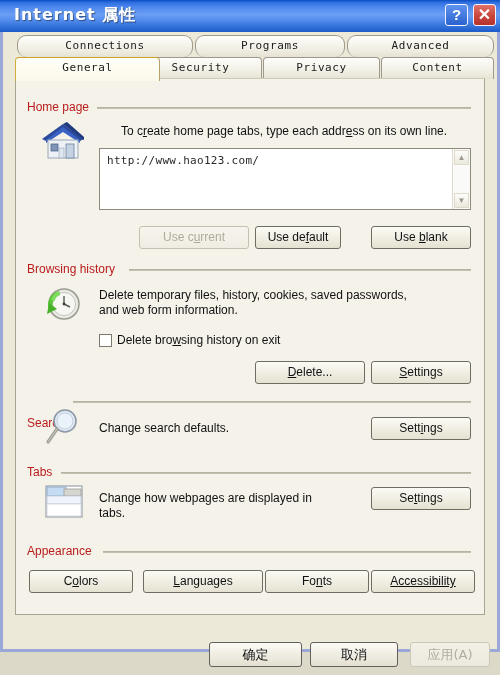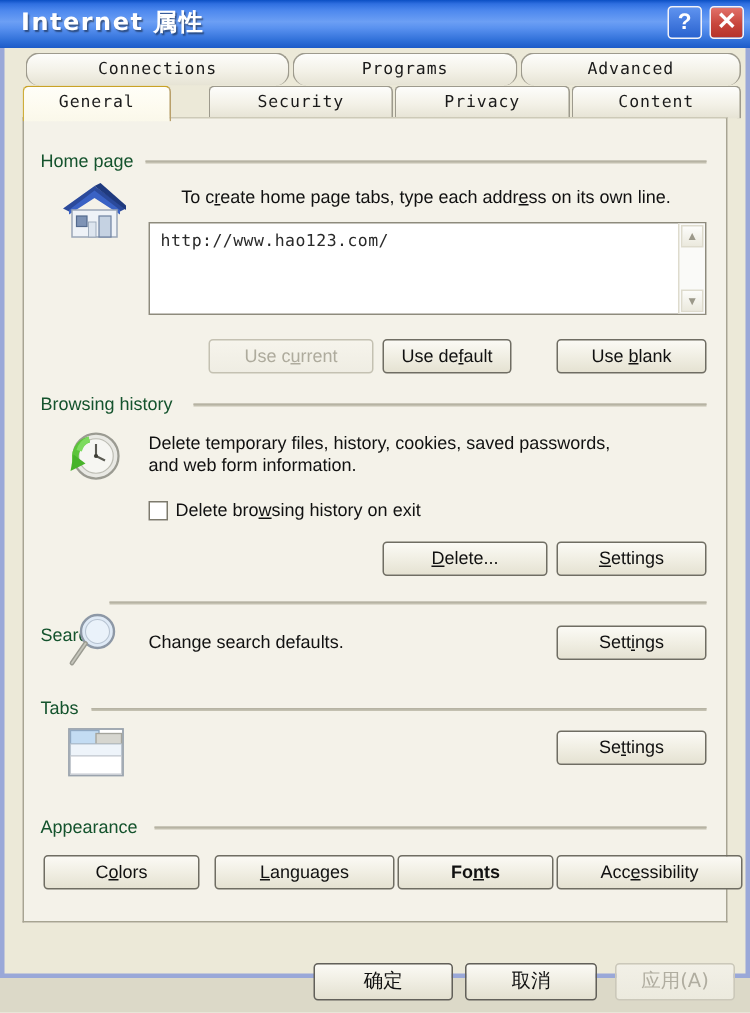--- a/index.html
+++ b/index.html
@@ -121,21 +121,21 @@
     border: 1px solid #a7a492;
     border-top-color: #cdcab8;
     box-sizing: border-box;
   }
 
   
   .group-label {
     position: absolute;
     font-family: "Liberation Sans", sans-serif;
     font-size: 12px;
-    color: #14532d;
+    color: #b91c1c;
     background: transparent;
     padding-right: 5px;
     white-space: nowrap;
   }
   .group-rule {
     position: absolute;
     height: 1px;
     background: #c3c0b0;
     border-top: 1px solid #b6b3a3;
   }
@@ -275,21 +275,21 @@
     <div id="title-text">Internet 属性</div>
     <div id="help-btn" class="title-btn">?</div>
     <div id="close-btn" class="title-btn">✕</div>
   </div>
 
   <div id="tabstrip">
     <div class="tab row1" style="left:14px; width:176px;">Connections</div>
     <div class="tab row1" style="left:192px; width:150px;">Programs</div>
     <div class="tab row1" style="left:344px; width:147px;">Advanced</div>
 
-    <div class="tab row2 selected" style="left:12px; width:99px;">General</div>
+    <div class="tab row2 selected" style="left:12px; width:145px;">General</div>
     <div class="tab row2" style="left:136px; width:123px;">Security</div>
     <div class="tab row2" style="left:260px; width:117px;">Privacy</div>
     <div class="tab row2" style="left:378px; width:113px;">Content</div>
   </div>
 
   <div id="panel"></div>
 
   <div class="group-label" style="left:24px; top:100px;">Home page</div>
   <div class="group-rule" style="left:94px; top:107px; width:374px;"></div>
 
@@ -384,38 +384,42 @@
   <div class="icon-wrap" style="left:40px; top:482px; width:42px; height:40px;">
     <svg width="42" height="40" viewBox="0 0 42 40">
       <rect x="3" y="4" width="36" height="31" fill="#ffffff" stroke="#9aa3ad" stroke-width="1.2"></rect>
       <rect x="4" y="5" width="19" height="9" fill="#c3dcf3" stroke="#90a9c3" stroke-width="0.9"></rect>
       <rect x="21" y="7" width="17" height="7" fill="#d6d6d0" stroke="#a4a49c" stroke-width="0.9"></rect>
       <rect x="4" y="14" width="34" height="8" fill="#eef4fa" stroke="#b9c4cf" stroke-width="0.7"></rect>
       <rect x="4" y="22" width="34" height="12" fill="#ffffff" stroke="#c4c9cf" stroke-width="0.7"></rect>
     </svg>
   </div>
 
+  <div class="desc" style="left:96px; top:491px; width:260px;">
+    <div>Change how webpages are displayed in</div>
+    <div>tabs.</div>
+  </div>
 
   <div class="btn" style="left:368px; top:487px; width:100px;">
     <span>Se</span><u>t</u><span>tings</span>
   </div>
 
   <div class="group-label" style="left:24px; top:544px;">Appearance</div>
   <div class="group-rule" style="left:100px; top:551px; width:368px;"></div>
 
   <div class="btn" style="left:26px; top:570px; width:104px;">
     <span>C</span><u>o</u><span>lors</span>
   </div>
   <div class="btn" style="left:140px; top:570px; width:120px;">
     <u>L</u><span>anguages</span>
   </div>
-  <div class="btn" style="left:262px; top:570px; width:104px;font-weight:bold;">
+  <div class="btn" style="left:262px; top:570px; width:104px;">
     <span>Fo</span><u>n</u><span>ts</span>
   </div>
-  <div class="btn" style="left:368px; top:570px; width:124px;">
+  <div class="btn" style="left:368px; top:570px; width:104px;text-decoration:underline;">
     <span>Acc</span><u>e</u><span>ssibility</span>
   </div>
 
 </div>
 
 <div class="bottom-btn" style="left:209px; width:93px;">确定</div>
 <div class="bottom-btn" style="left:310px; width:88px;">取消</div>
 <div class="bottom-btn disabled" style="left:410px; width:80px;">应用(A)</div>
 
 </body></html>

